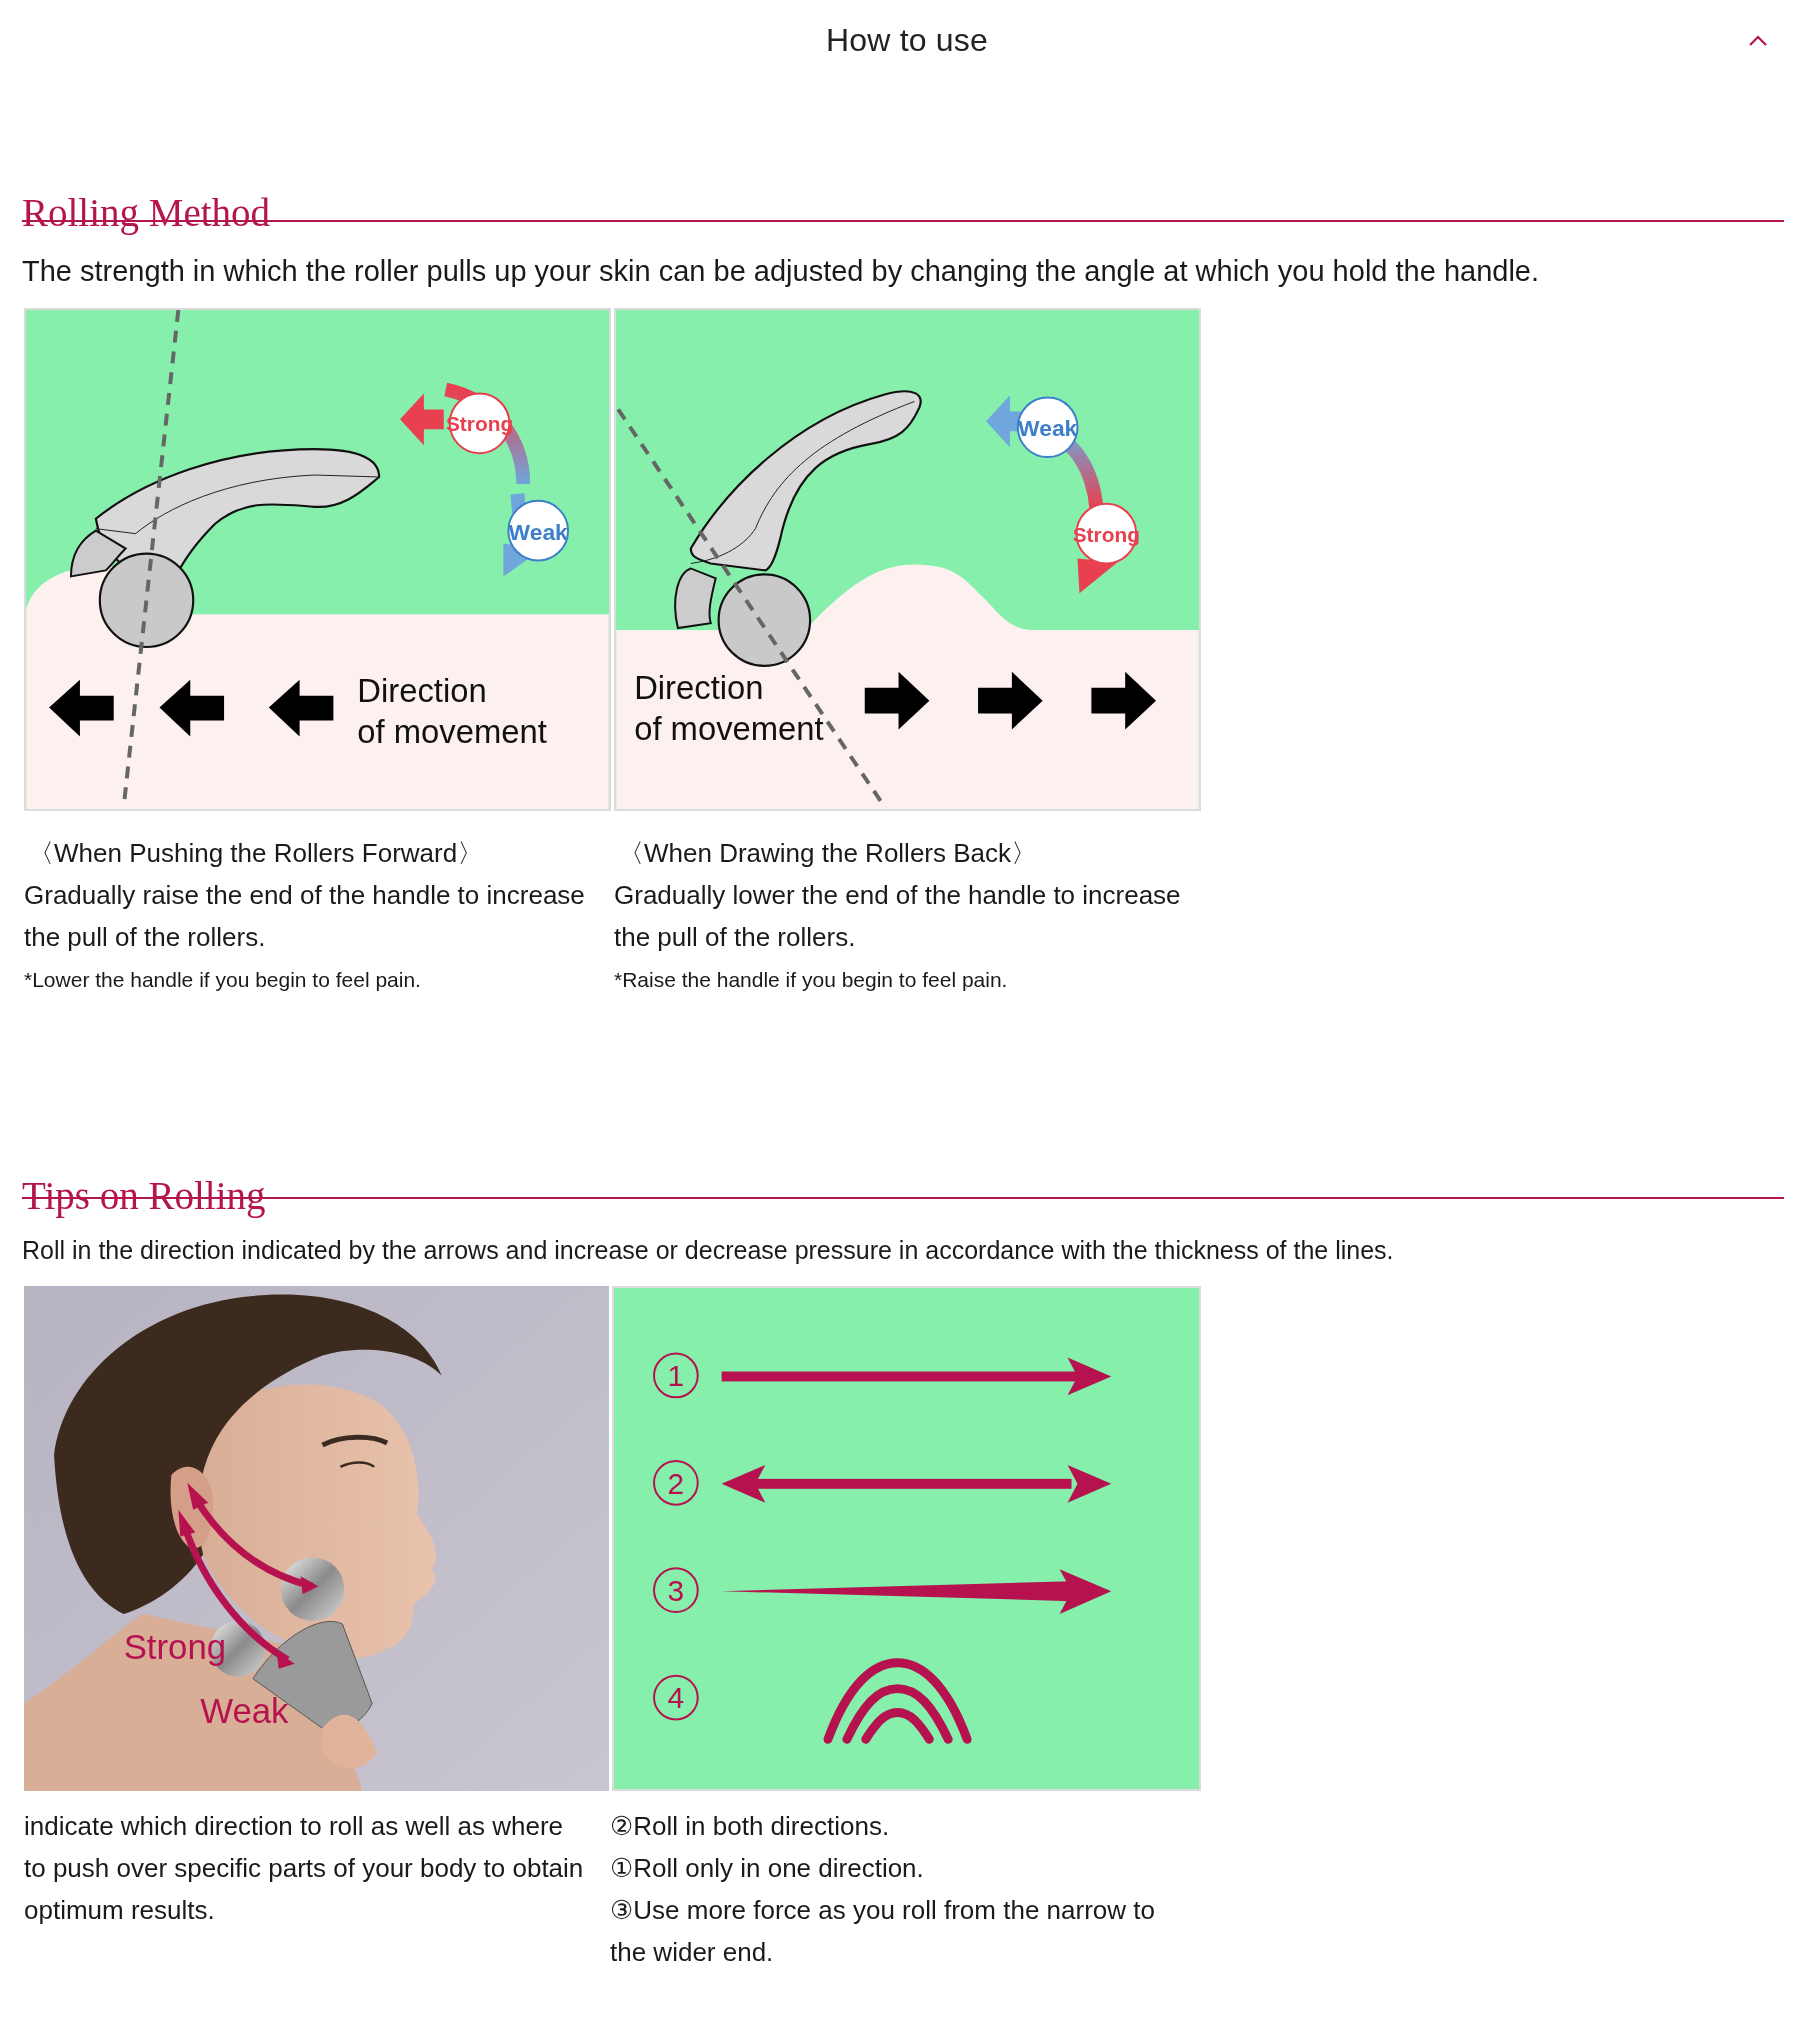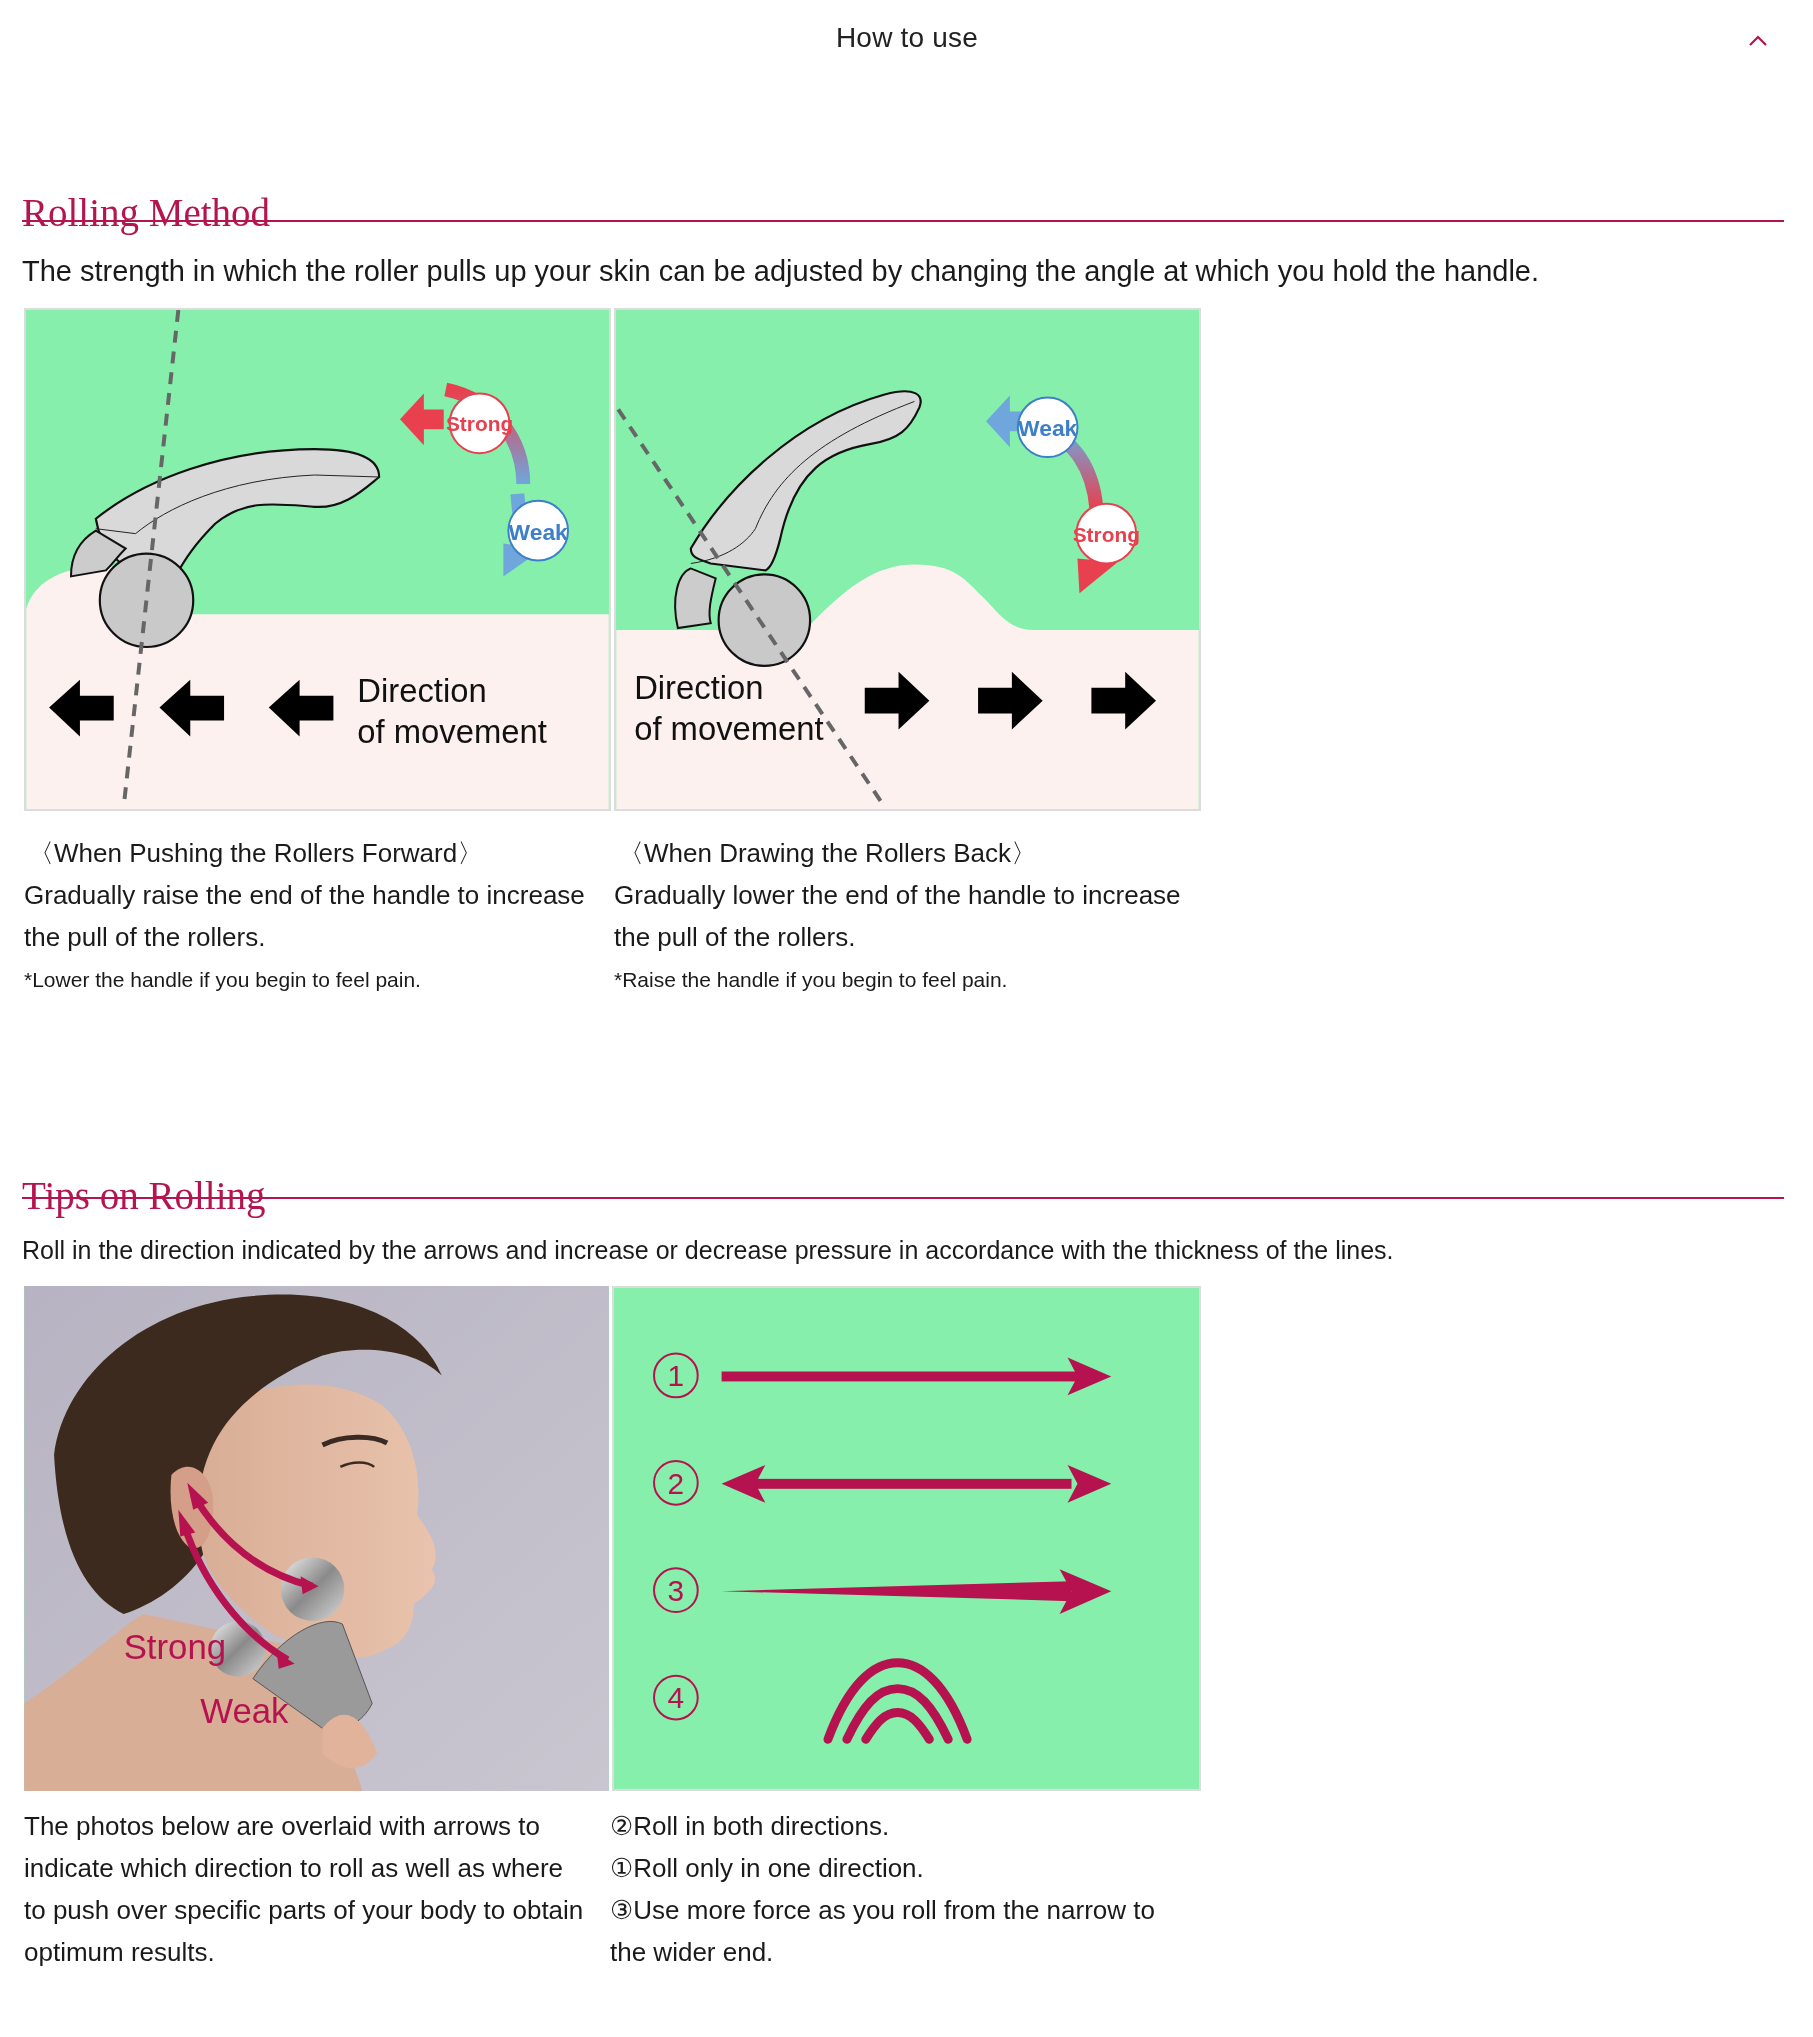--- a/index.html
+++ b/index.html
@@ -3,21 +3,21 @@
 <meta charset="utf-8">
 <style>
   html, body { margin: 0; padding: 0; background: #ffffff; }
   body {
     width: 1814px; height: 2038px; position: relative; overflow: hidden;
     font-family: "Liberation Sans", "DejaVu Sans", sans-serif; color: #1a1a1a;
   }
   .abs { position: absolute; }
   
   .acc-header { left: 0; top: 0; width: 1814px; height: 84px; }
-  .acc-title { left: 0; width: 1814px; top: 22px; text-align: center; font-size: 28px; color: #222; letter-spacing: 0.2px; }
+  .acc-title { left: 0; width: 1814px; top: 22px; text-align: center; font-size: 32px; color: #222; letter-spacing: 0.2px; }
   .acc-chevron { left: 1743px; top: 26px; width: 30px; height: 30px; cursor: pointer; }
 
   .sec-title {
     left: 22px; font-family: "Liberation Serif", "DejaVu Serif", serif;
     font-size: 39px; color: #b5154f; line-height: 1; margin-top: 30px;
   }
   .sec-rule { left: 22px; width: 1762px; height: 2px; background: #b5154f; }
   .sec-desc { left: 22px; font-size: 29px; color: #1a1a1a; white-space: nowrap; line-height: 1; }
 
   .panel { border: 2px solid #dcdcdc; box-sizing: border-box; overflow: hidden; background: #86efac; }
@@ -203,21 +203,20 @@
         <text x="62" y="423" text-anchor="middle">4</text>
         <path d="M215,454 C235,400 260,377 285,377 C310,377 335,400 355,454" fill="none" stroke="#b5124f" stroke-width="9" stroke-linecap="round"></path>
         <path d="M234,454 C250,420 265,403 285,403 C305,403 320,420 336,454" fill="none" stroke="#b5124f" stroke-width="9" stroke-linecap="round"></path>
         <path d="M253,454 C263,438 272,427 285,427 C298,427 307,438 317,454" fill="none" stroke="#b5124f" stroke-width="9" stroke-linecap="round"></path>
       </g>
     </g>
   </svg>
 </div>
 
 <div class="abs bottom-text" style="left:24px; top:1805px;">
-  <div>The photos below are overlaid with arrows to</div>
   <div>indicate which direction to roll as well as where</div>
   <div>to push over specific parts of your body to obtain</div>
   <div>optimum results.</div>
 </div>
 <div class="abs bottom-text" style="left:610px; top:1805px;">
   <div>②Roll in both directions.</div>
   <div>①Roll only in one direction.</div>
   <div>③Use more force as you roll from the narrow to</div>
   <div>the wider end.</div>
 </div>

